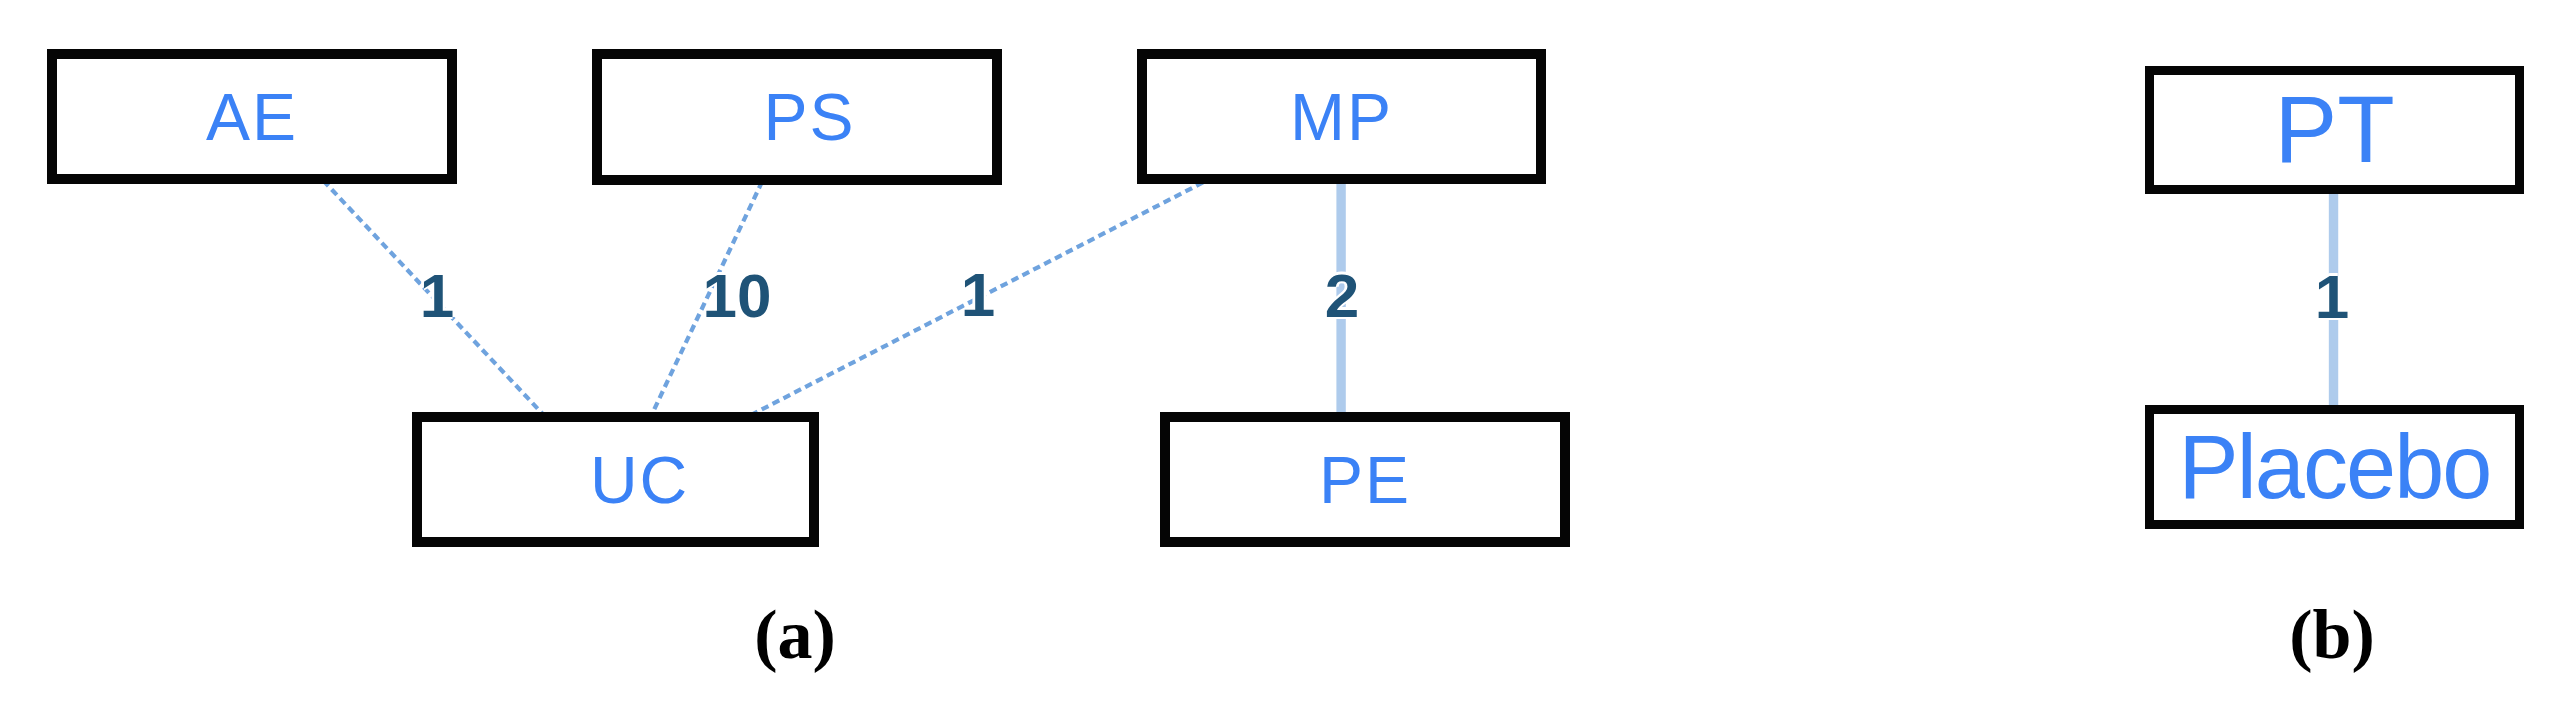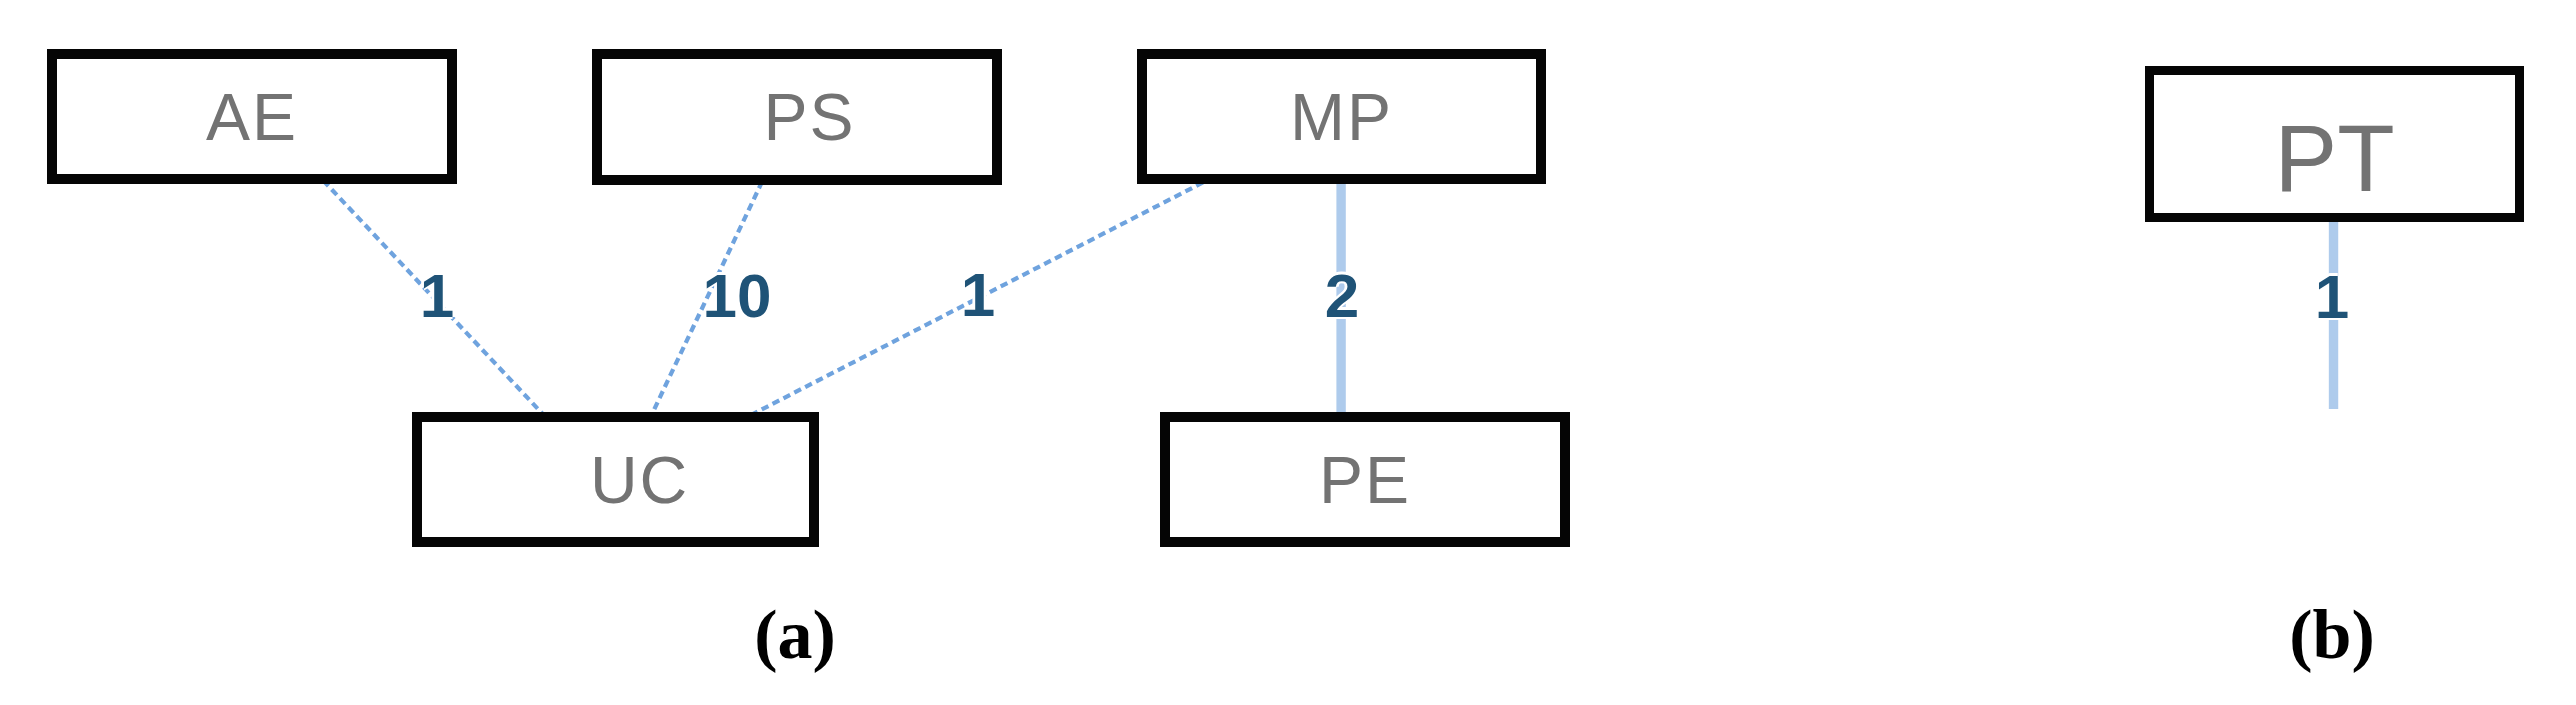--- a/index.html
+++ b/index.html
@@ -23,21 +23,21 @@
     height: 706px;
   }
   .node-box {
     position: absolute;
     box-sizing: border-box;
     border: 10.3px solid #050505;
     background: #ffffff;
     display: flex;
     align-items: center;
     justify-content: center;
-    color: #737373;
+    color: #3b82f6;
   }
   .node-label-a {
     font-size: 66px;
     font-weight: 400;
     letter-spacing: 1.9px;
   }
   .node-label-b {
     font-size: 94px;
     font-weight: 400;
     letter-spacing: 0px;
@@ -97,24 +97,27 @@
   </div>
 
   <div class="node-box" style="left:412px; top:412px; width:407px; height:135px;padding-left:48px;">
     <span class="node-label-a">UC</span>
   </div>
 
   <div class="node-box" style="left:1160px; top:412px; width:410px; height:135px;">
     <span class="node-label-a">PE</span>
   </div>
 
-  <div class="node-box" style="left:2145px; top:66px; width:379px; height:156px; border-width:9.4px;align-items:flex-end;">
+  <div class="node-box" style="left:2145px; top:66px; width:379px; height:128px; border-width:9.4px;">
     <span class="node-label-b">PT</span>
   </div>
 
+  <div class="node-box" style="left:2145px; top:405px; width:379px; height:124px; border-width:9.4px;">
+    <span class="node-label-b-wide">Placebo</span>
+  </div>
 
   <span class="edge-weight" style="left:437px; top:295px;">1</span>
 
   <span class="edge-weight" style="left:709px; top:295px;margin-left:28px;">10</span>
 
   <span class="edge-weight" style="left:978px; top:294px;">1</span>
 
   <span class="edge-weight" style="left:1342px; top:295px;">2</span>
 
   <span class="edge-weight" style="left:2332px; top:296px;">1</span>

